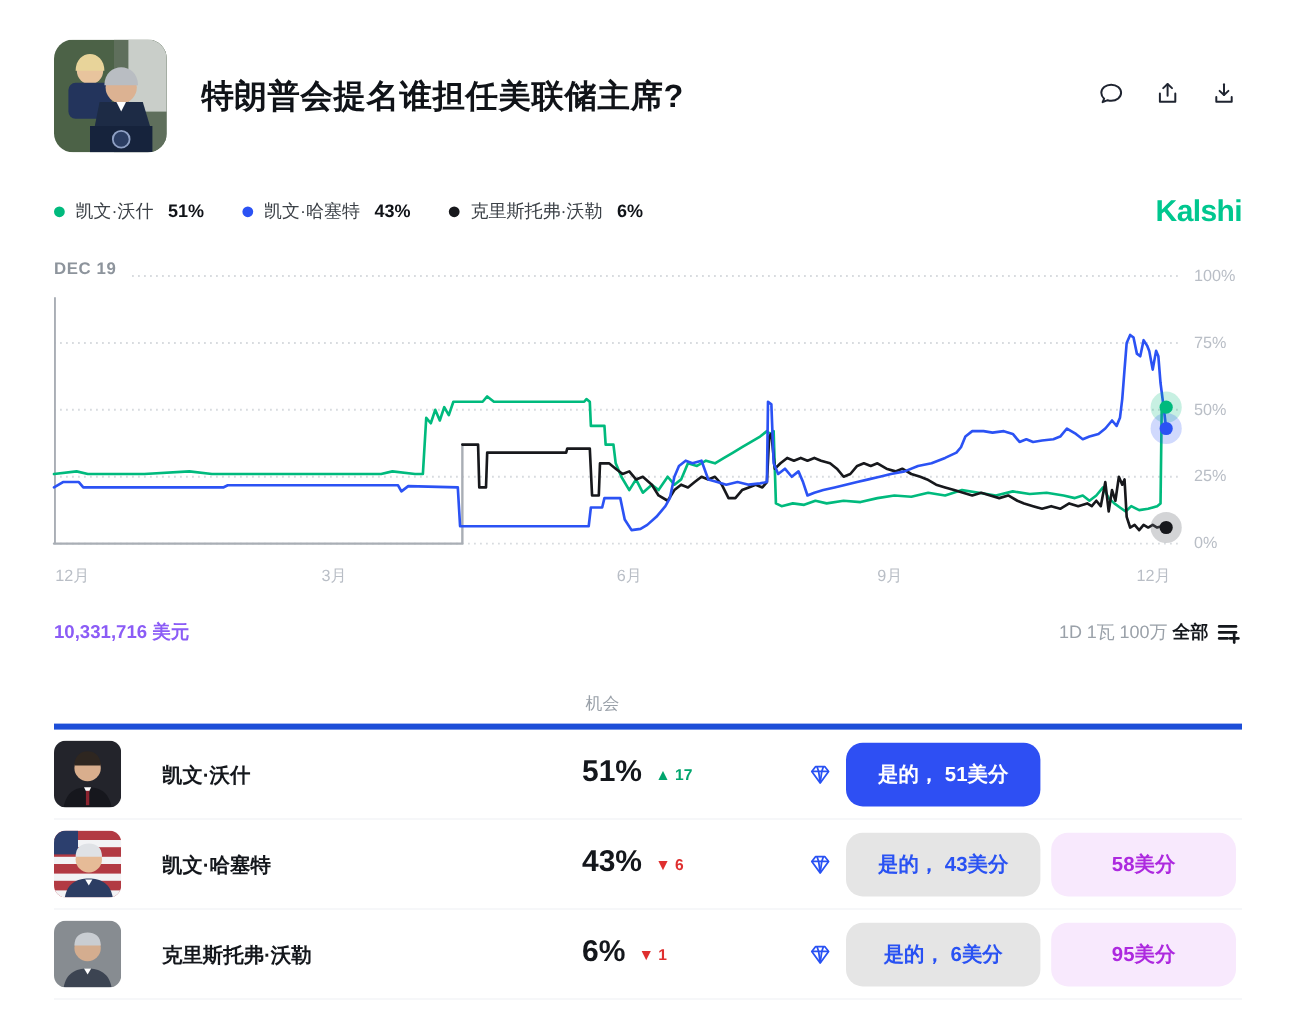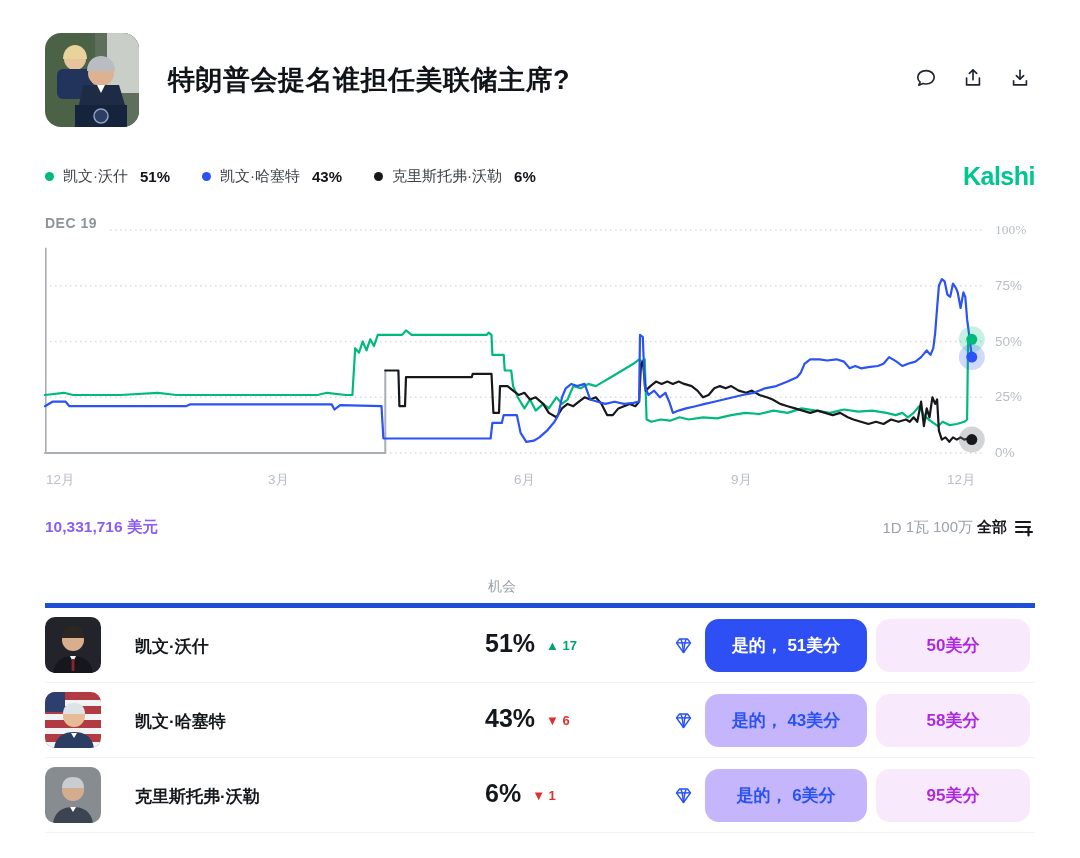--- a/index.html
+++ b/index.html
@@ -21,21 +21,21 @@
   .legend-dot { width:9px; height:9px; border-radius:50%; flex:0 0 auto; }
   .legend-value { font-weight:700; color:#101318; margin-left:3px; }
   .brand-logo { position:absolute; right:45px; top:162px; font-size:25px; font-weight:800;
     letter-spacing:-0.5px; cursor:pointer; }
   
   .chart-wrap { position:absolute; left:45px; top:230px; width:990px; height:223px;padding-left:48px; }
   .chart-svg { position:absolute; left:0; top:0; width:940px; height:223px; overflow:visible; }
   .dec-label { position:absolute; left:0; top:-15px; font-size:14px; font-weight:600;
     color:#8d949c; background:#fff; padding-right:10px; z-index:2; letter-spacing:0.5px; }
   .y-label { position:absolute; left:950px; font-size:13.5px; color:#b9bec6; }
-  .y-100 { top:-8px;font-family:Liberation Serif, serif; } .y-75 { top:48px; } .y-50 { top:104px; } .y-25 { top:159px; } .y-0 { top:215px; }
+  .y-100 { top:-8px; } .y-75 { top:48px; } .y-50 { top:104px; } .y-25 { top:159px; } .y-0 { top:215px; }
   .x-label { position:absolute; top:241px; font-size:13.5px; color:#b9bec6; }
   .x-0 { left:1px; } .x-1 { left:223px; } .x-2 { left:469px; } .x-3 { left:686px; } .x-4 { left:902px; }
   
   .volume-row { position:absolute; left:45px; top:512px; width:990px; height:30px;
     display:flex; align-items:center; justify-content:space-between; }
   .volume-text { font-size:15.5px; font-weight:600; color:#8b5cf6; }
   .range-controls { display:flex; align-items:center; gap:4px; font-size:15px; color:#9aa1a9; }
   .range-option { cursor:pointer; }
   .range-option.active { color:#14171c; font-weight:700; }
   
@@ -46,21 +46,21 @@
   .row-avatar { position:absolute; left:0; top:9px; width:56px; height:56px;
     border-radius:10px; overflow:hidden; }
   .row-name { position:absolute; left:90px; top:27px; font-size:17px; font-weight:600; color:#14171c; }
   .percent-group { position:absolute; left:440px; top:21px; display:flex; align-items:center; gap:11px; }
   .row-percent { font-size:25px; font-weight:700; color:#14171c; }
   .row-change { font-size:13px; font-weight:700; margin-top:4px; }
   .gem { position:absolute; left:628px; top:27px; width:21px; height:21px; }
   .btn { position:absolute; top:11px; height:53px; border:none; border-radius:14px;
     font-family:"Liberation Sans", sans-serif; font-size:17px; font-weight:700;
     display:flex; align-items:center; justify-content:center; cursor:pointer; }
-  .yes-btn { left:660px; width:162px; background:#c4b5fd; color:#2952f3; }
+  .yes-btn { left:660px; width:162px; background:#e5e5e5; color:#2952f3; }
   .yes-btn.primary { background:#2e4ff3; color:#ffffff; }
   .no-btn { left:831px; width:154px; background:#f8e9fd; color:#ad29df; }
 </style>
 </head>
 <body>
 
 <div id="app">
 
   <div class="header-avatar">
     <svg width="94" height="94" viewBox="0 0 94 94">
@@ -194,21 +194,20 @@
       </div>
       <div class="gem">
         <svg width="21" height="21" viewBox="0 0 24 24" fill="none" stroke="#2952f3" stroke-width="1.7" stroke-linejoin="round">
           <path d="M4 9l3.5-4.5h9L20 9l-8 11z"></path>
             <path d="M4 9h16"></path>
             <path d="M9 4.5L10.5 9 12 20"></path>
             <path d="M15 4.5L13.5 9 12 20"></path>
         </svg>
       </div>
       <button class="btn yes-btn primary">是的， 51美分</button>
-      <button class="btn no-btn">50美分</button>
     </div>
 
     <div class="market-row">
       <div class="row-avatar">
         <svg width="56" height="56" viewBox="0 0 56 56">
           <rect width="56" height="56" fill="#b23a43"></rect>
           <rect y="8" width="56" height="6" fill="#f2f3f5"></rect>
             <rect y="22" width="56" height="6" fill="#f2f3f5"></rect>
           <rect y="36" width="56" height="6" fill="#f2f3f5"></rect>
             <rect y="50" width="56" height="6" fill="#f2f3f5"></rect>

